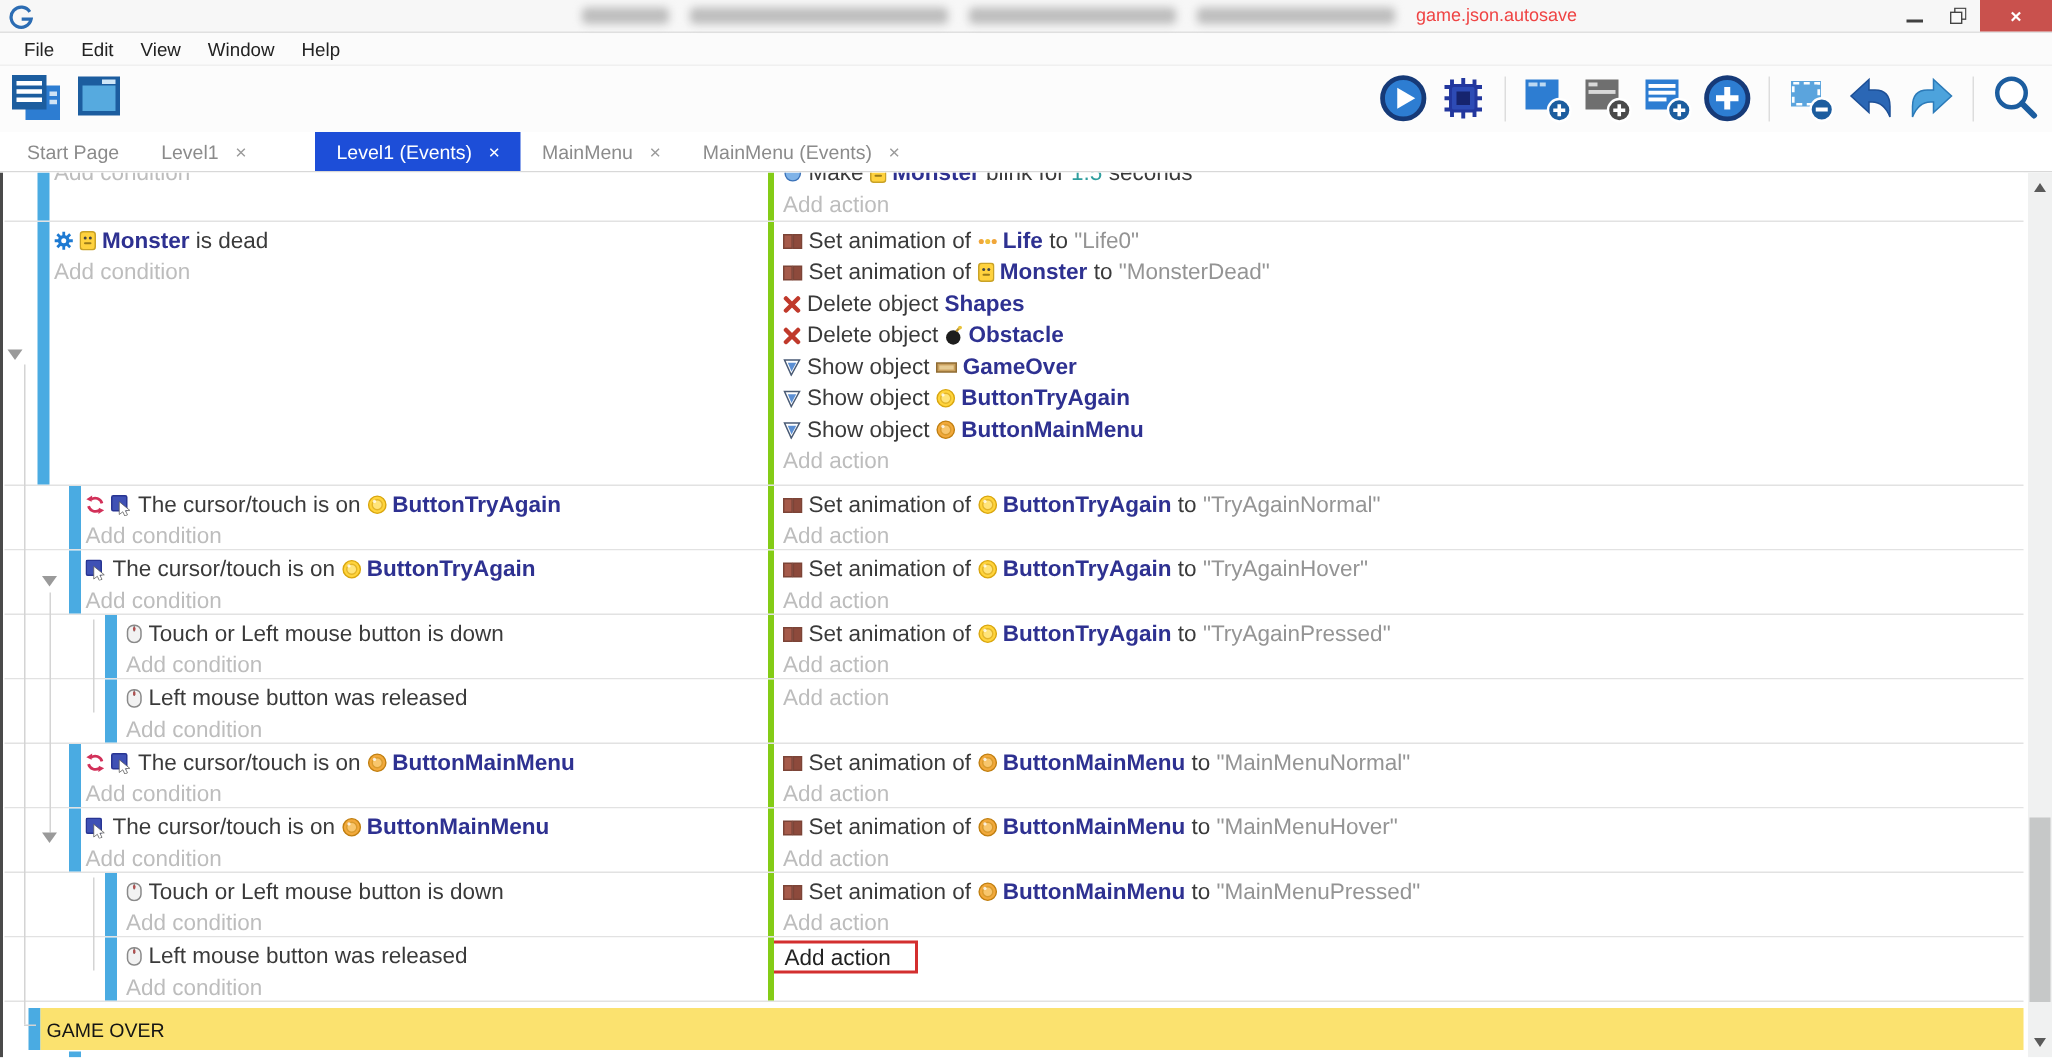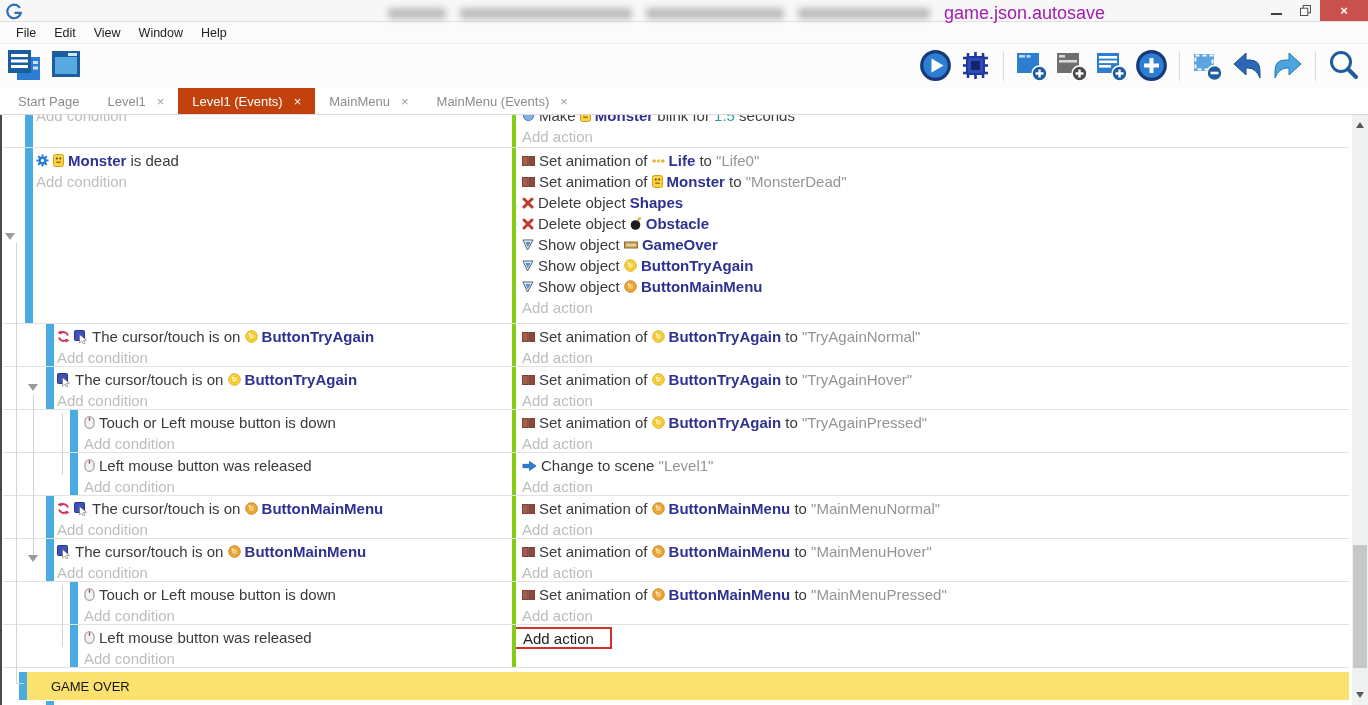--- a/index.html
+++ b/index.html
@@ -3,59 +3,59 @@
 <meta charset="utf-8">
 <style>
   html,body{margin:0;padding:0;background:#fff;width:1368px;height:705px;overflow:hidden;
     font-family:"Liberation Sans",sans-serif;-webkit-font-smoothing:antialiased;}
   
   .titlebar{position:relative;height:22px;background:#f7f7f7;border-bottom:1px solid #e0e0e0;box-sizing:border-box;}
   .logo{position:absolute;left:5px;top:2px;}
   .title-group{position:absolute;left:388px;top:3px;display:flex;align-items:center;gap:14px;}
   .pill{display:inline-block;height:11px;border-radius:3px;background:#bdbdbd;filter:blur(3px);}
   .pw1{width:58px}.pw2{width:172px}.pw3{width:138px}.pw4{width:132px}
-  .title-text{font-size:18px;color:#a21caf;}
+  .title-text{font-size:12px;color:#ef4444;}
   .win-btn{position:absolute;top:0;height:21px;display:flex;align-items:center;justify-content:center;cursor:default;}
   .btn-min{left:1262px;width:29px;}
   .btn-restore{left:1291px;width:29px;}
   .btn-close{left:1320px;width:48px;background:#c9514d;color:#fff;font-size:13px;font-weight:bold;}
   .minbar{width:11px;height:2px;background:#404040;margin-top:6px;}
   
   .menubar{height:22px;background:#fbfbfb;display:flex;align-items:center;padding-left:7px;border-bottom:1px solid #f0f0f0;box-sizing:border-box;}
   .menu-item{font-size:12.5px;color:#222;padding:0 9px;text-align:right;}
   
   .toolbar{position:relative;height:44px;background:#fcfcfc;}
   .tb-left{position:absolute;left:7px;top:5px;display:flex;align-items:center;gap:10px;}
   .tb-right{position:absolute;right:8px;top:5px;display:flex;align-items:center;gap:7px;}
   .tb-sep{width:1px;height:30px;background:#ddd;margin:0 4px;}
   .tb-btn{display:flex;align-items:center;justify-content:center;}
   
   .tabbar{height:27px;background:#fff;display:flex;align-items:stretch;padding-left:4px;border-bottom:1px solid #d8d8d8;box-sizing:border-box;}
   .tab{display:flex;align-items:center;gap:11px;padding:0 14px;font-size:13px;color:#8b8b8b;white-space:nowrap;}
   .tab .tab-x{font-size:13px;color:#9b9b9b;}
-  .tab.active{background:#c2410c;color:#fff;}
+  .tab.active{background:#1d4ed8;color:#fff;margin-left:32px;}
   .tab.active .tab-x{color:#fff;}
   
   #events{position:relative;height:590px;background:#fff;overflow:hidden;}
   .leftedge{position:absolute;left:0;top:0;width:2px;height:590px;background:#4a4a4a;}
   #rows{position:absolute;left:3px;top:0;width:1346px;}
   .erow{position:relative;border-bottom:1px solid #e2e2e2;box-sizing:border-box;background:#fff;}
   .bar{position:absolute;width:8px;top:0;bottom:0;background:#4aabe2;}
   .cond{position:absolute;left:0;top:0;bottom:0;width:509px;overflow:hidden;padding-top:2px;box-sizing:border-box;}
   .act{position:absolute;left:509px;right:0;top:0;bottom:0;border-left:4px solid #84cc16;overflow:hidden;padding:2px 0 0 6px;box-sizing:border-box;}
   .line{height:21px;display:flex;align-items:center;font-size:15px;color:#3a3a3a;white-space:nowrap;}
   .line span{white-space:pre;}
   .line.clip{margin-top:-12px;}
   .obj{font-weight:bold;color:#2e3191;}
   .ph{color:#bdbdbd;}
   .str{color:#949494;}
   .num{color:#2f9e9e;}
   .icon{display:inline-flex;align-items:center;margin-right:4px;}
   .line.hl{border:2px solid #d32f2f;width:100px;margin-left:-10px;padding-left:9px;height:22px;box-sizing:border-box;background:#fff;color:#222;}
-  .comment-block{position:absolute;left:24px;right:0;top:4px;height:28px;background:#fbe26f;display:flex;align-items:center;padding-left:24px;font-size:13px;color:#141414;box-sizing:border-box;}
+  .comment-block{position:absolute;left:24px;right:0;top:4px;height:28px;background:#fbe26f;display:flex;align-items:center;padding-left:4px;font-size:13px;color:#141414;box-sizing:border-box;}
   .tri{position:absolute;width:0;height:0;border-left:5px solid transparent;border-right:5px solid transparent;border-top:7px solid #9a9a9a;}
   .tline{position:absolute;background:#d4d4d4;}
   
   .vscroll{position:absolute;left:1352px;top:0;width:16px;height:590px;background:#f0f1f1;}
   .vs-up,.vs-down{position:absolute;left:0;width:16px;height:16px;display:flex;align-items:center;justify-content:center;}
   .vs-up{top:2px}.vs-down{bottom:2px}
   .tri-up{width:0;height:0;border-left:4px solid transparent;border-right:4px solid transparent;border-bottom:6px solid #5a5a5a;}
   .tri-dn{width:0;height:0;border-left:4px solid transparent;border-right:4px solid transparent;border-top:6px solid #5a5a5a;}
   .vs-thumb{position:absolute;left:1px;width:14px;top:430px;height:123px;background:#c6c8c8;}
 </style>
@@ -516,27 +516,20 @@
                 <rect x="4.7" y="2" width="1.6" height="2.6" rx="0.8" fill="#b05050"></rect>
               </svg></span>
             <span>Left mouse button was released</span>
           </div>
           <div class="line">
             <span class="ph">Add condition</span>
           </div>
         </div>
         <div class="act">
           <div class="line">
-            <span class="icon"><svg width="15" height="12" viewBox="0 0 16 12">
-                <path d="M1 4.2 H8 V1.2 L15 6 L8 10.8 V7.8 H1 Z" fill="#2d7dd2" stroke="#1a5fa8" stroke-width="0.8"></path>
-              </svg></span>
-            <span>Change to scene </span>
-            <span class="str">"Level1"</span>
-          </div>
-          <div class="line">
             <span class="ph">Add action</span>
           </div>
         </div>
       </div>
       <div class="erow" style="height: 43px;">
         <div class="bar" style="left: 43px;"></div>
         <div class="cond" style="padding-left: 54px;">
           <div class="line">
             <span class="icon"><svg width="13" height="13" viewBox="0 0 14 14">
                 <path d="M11.8 6 A5 5 0 0 0 4 3.2" fill="none" stroke="#d23059" stroke-width="2"></path>

